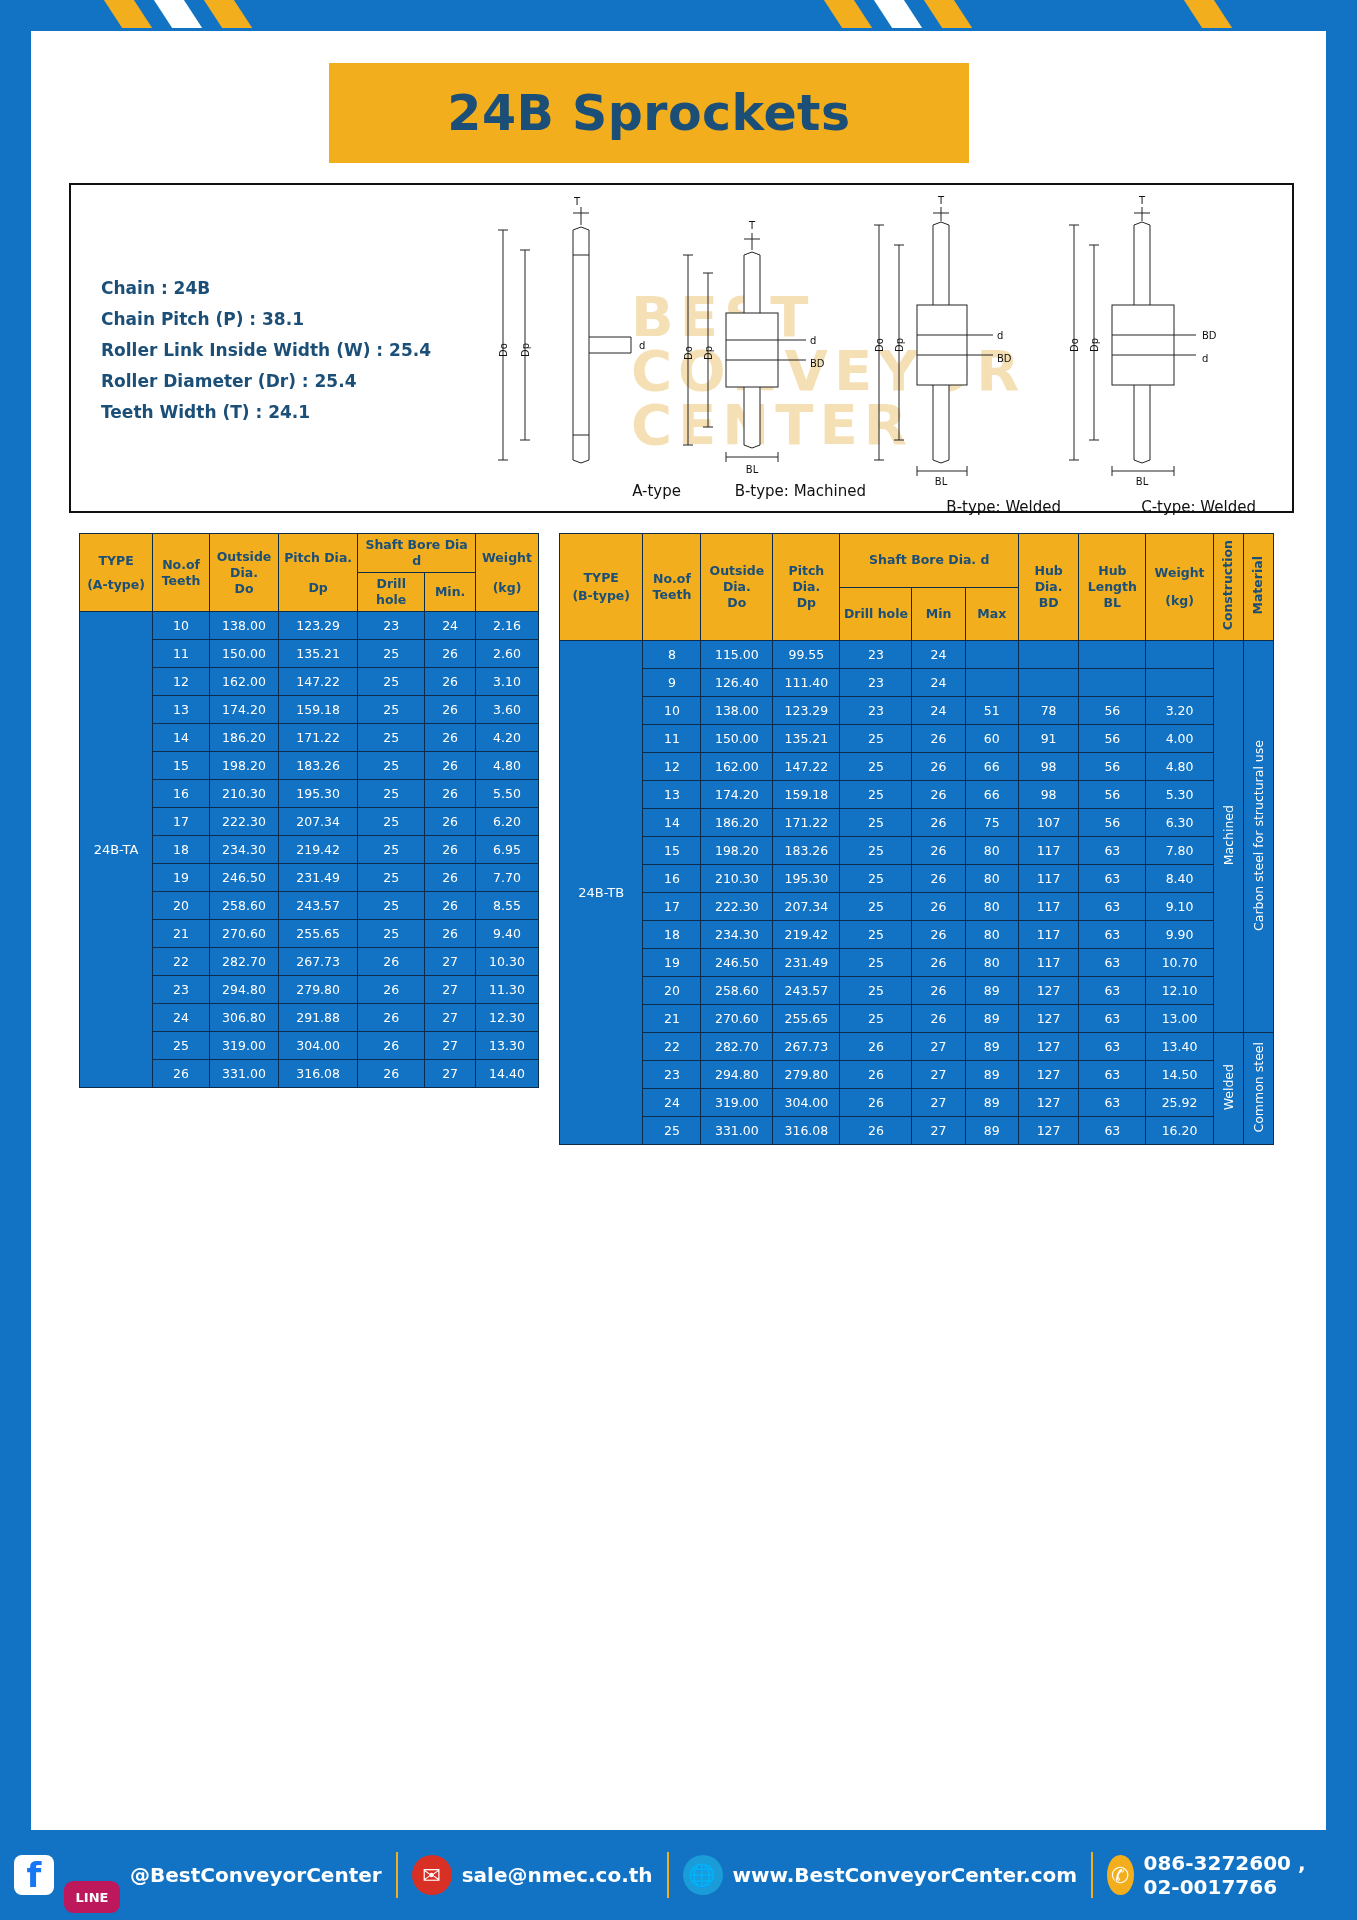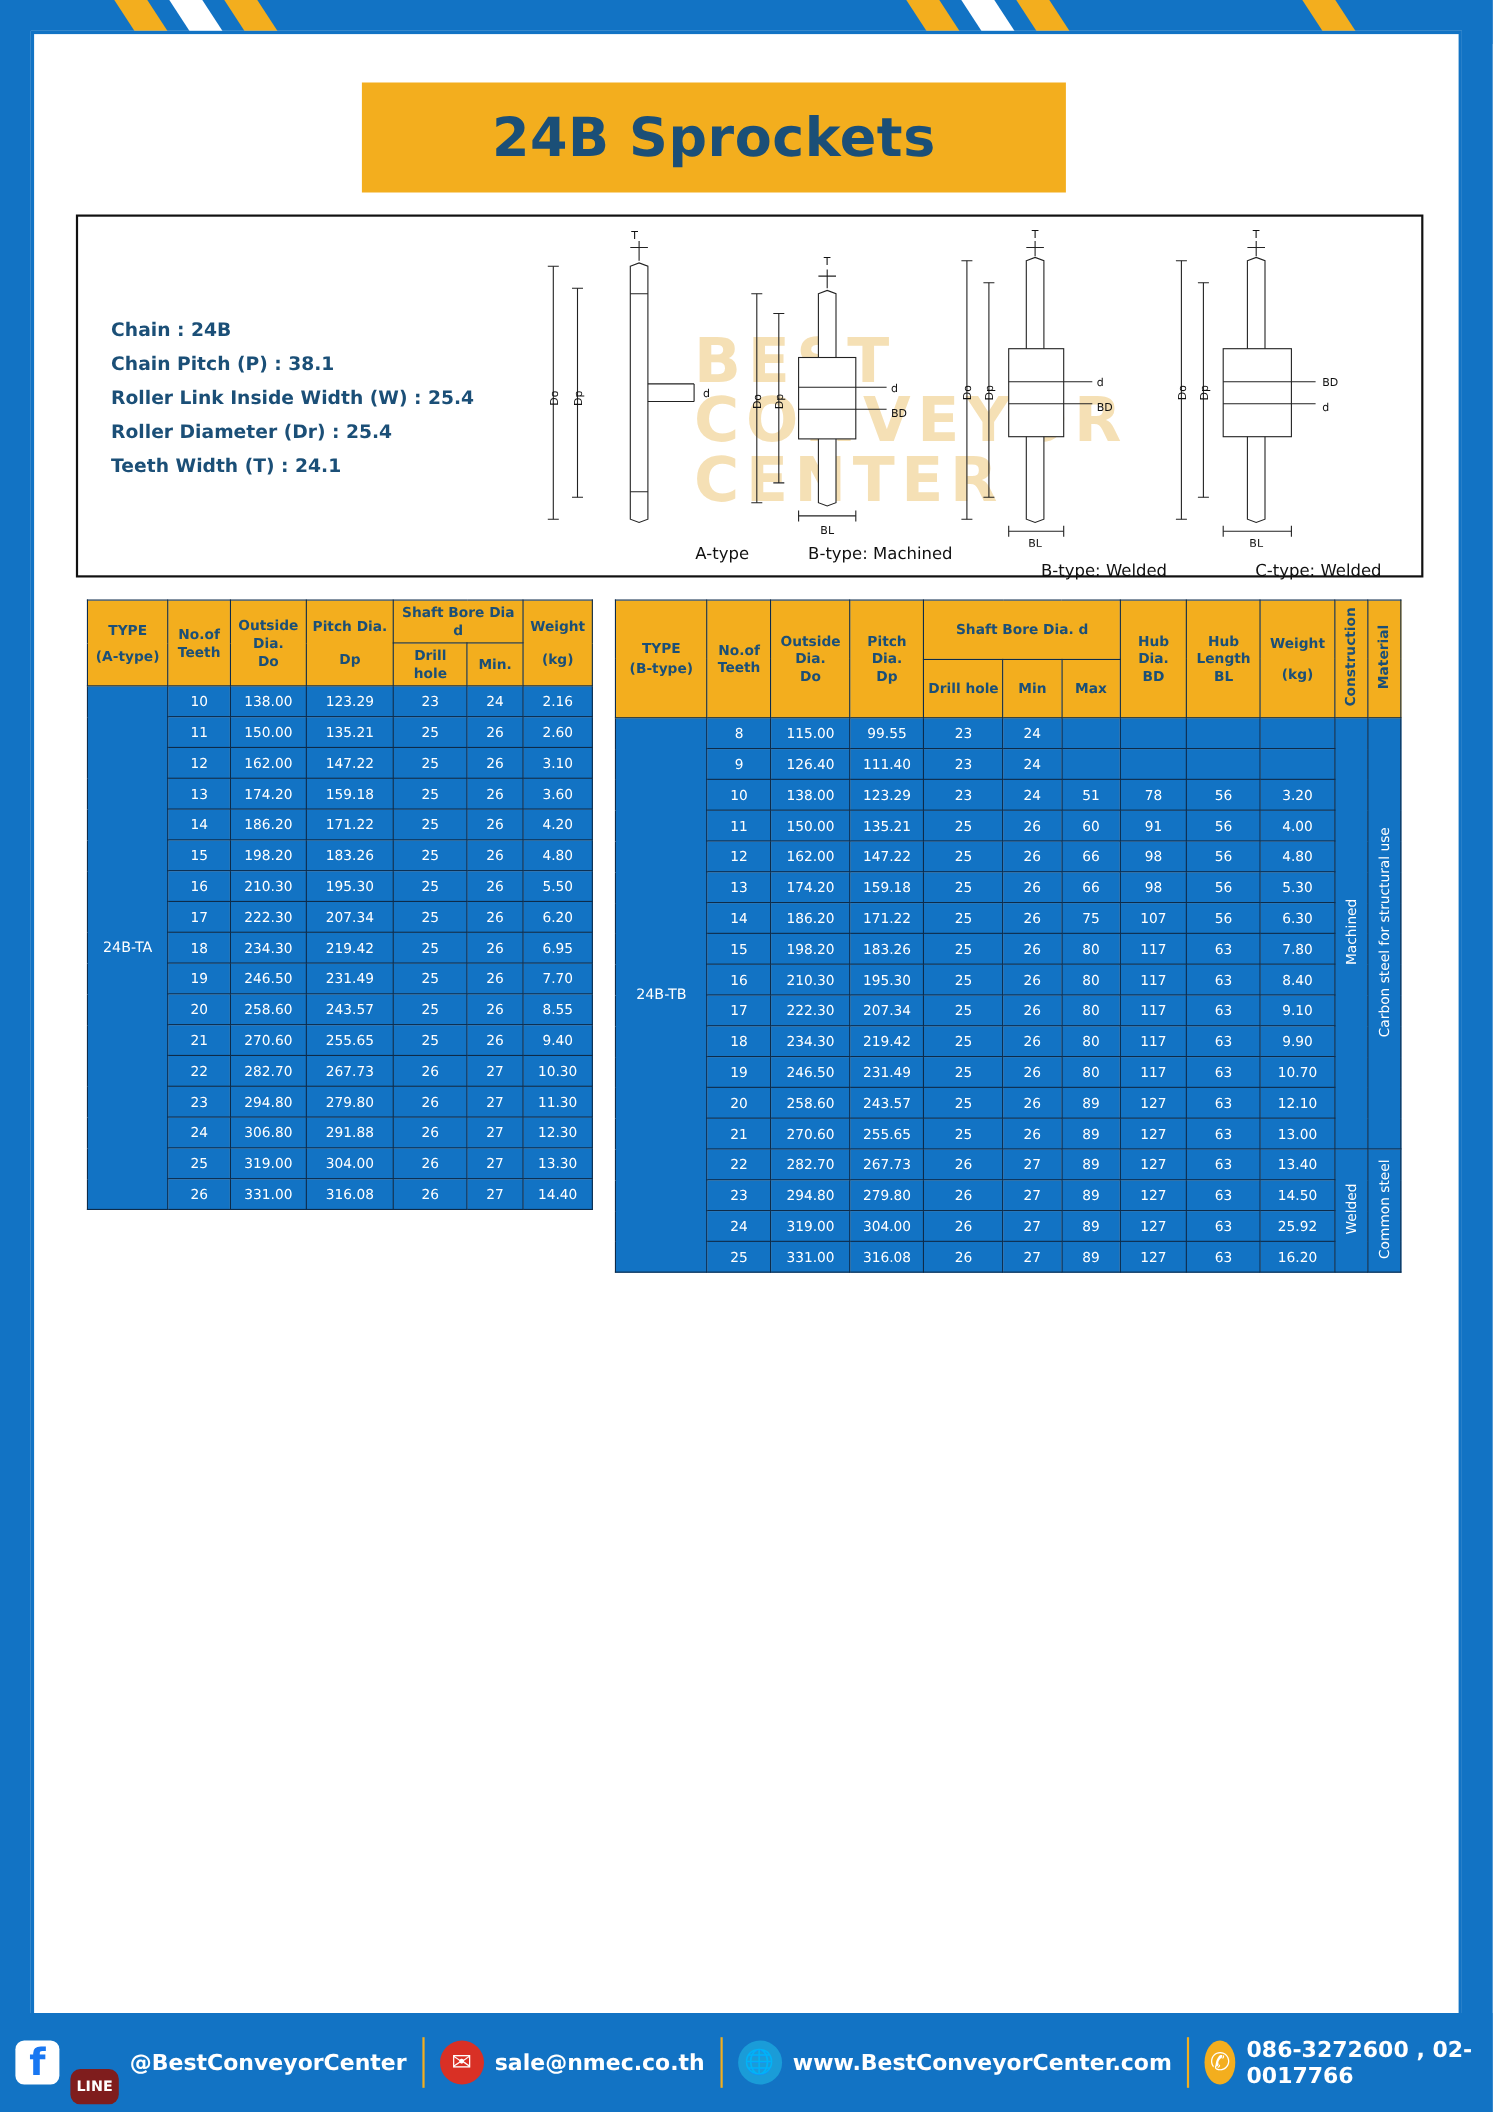--- a/index.html
+++ b/index.html
@@ -17,21 +17,21 @@
   .chev.y { background:#f3ae1e; }
   .chev.w { background:#ffffff; }
   .chev { clip-path: polygon(0 0, 50% 0, 100% 100%, 50% 100%); }
 
   .page {
     position:absolute; left:28px; top:28px;
     width:1301px; height:1864px;
     background:#ffffff;
     border:3px solid #1273c4;
   }
-  .inner { position:absolute; left:18px; top:14px; width:1265px; height:1790px; }
+  .inner { position:absolute; left:18px; top:2px; width:1265px; height:1790px; }
 
   
   .title-band {
     position:absolute; left:280px; top:30px; width:640px; height:100px;
     background:#f3ae1e; display:flex; align-items:center; justify-content:center;
   }
   .title-band h1 {
     margin:0; font-size:49px; letter-spacing:0.5px;
     color:#1b4f77; font-weight:bold; font-family:"DejaVu Sans", sans-serif;
   }
@@ -90,21 +90,21 @@
     position:absolute; left:0; bottom:0; width:1357px; height:90px;
     background:#1273c4; display:flex; align-items:center;
     color:#ffffff; font-weight:bold; font-size:20px;
     font-family:"DejaVu Sans", sans-serif;
   }
   .fitem { display:flex; align-items:center; gap:10px; padding:0 14px; }
   .fsep { width:3px; height:46px; background:#f3ae1e; }
   .ficon { width:40px; height:40px; border-radius:50%; display:flex;
            align-items:center; justify-content:center; font-size:22px; }
   .ic-fb { background:#ffffff; color:#1877f2; border-radius:8px; font-size:34px; line-height:34px; font-weight:bold;}
-  .ic-line { background:#7f1d1d; color:#fff; font-size:13px; border-radius:9px; width:44px; height:32px;margin-top:44px;}
+  .ic-line { background:#be185d; color:#fff; font-size:13px; border-radius:9px; width:56px; height:32px;margin-top:44px;}
   .ic-mail { background:#d93025; color:#fff; }
   .ic-web { background:#1a9cd8; color:#fff; }
   .ic-tel { background:#f3ae1e; color:#fff; }
 </style>
 </head>
 <body>
 
 <div class="topbar">
   <div class="chev y" style="left:100px"></div>
   <div class="chev w" style="left:150px"></div>

